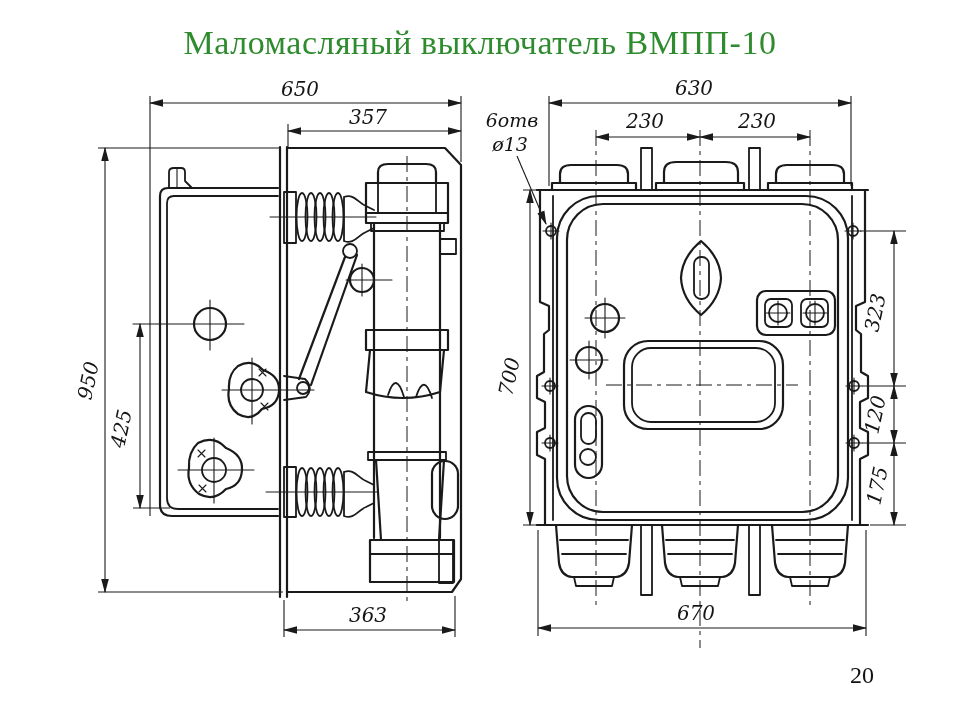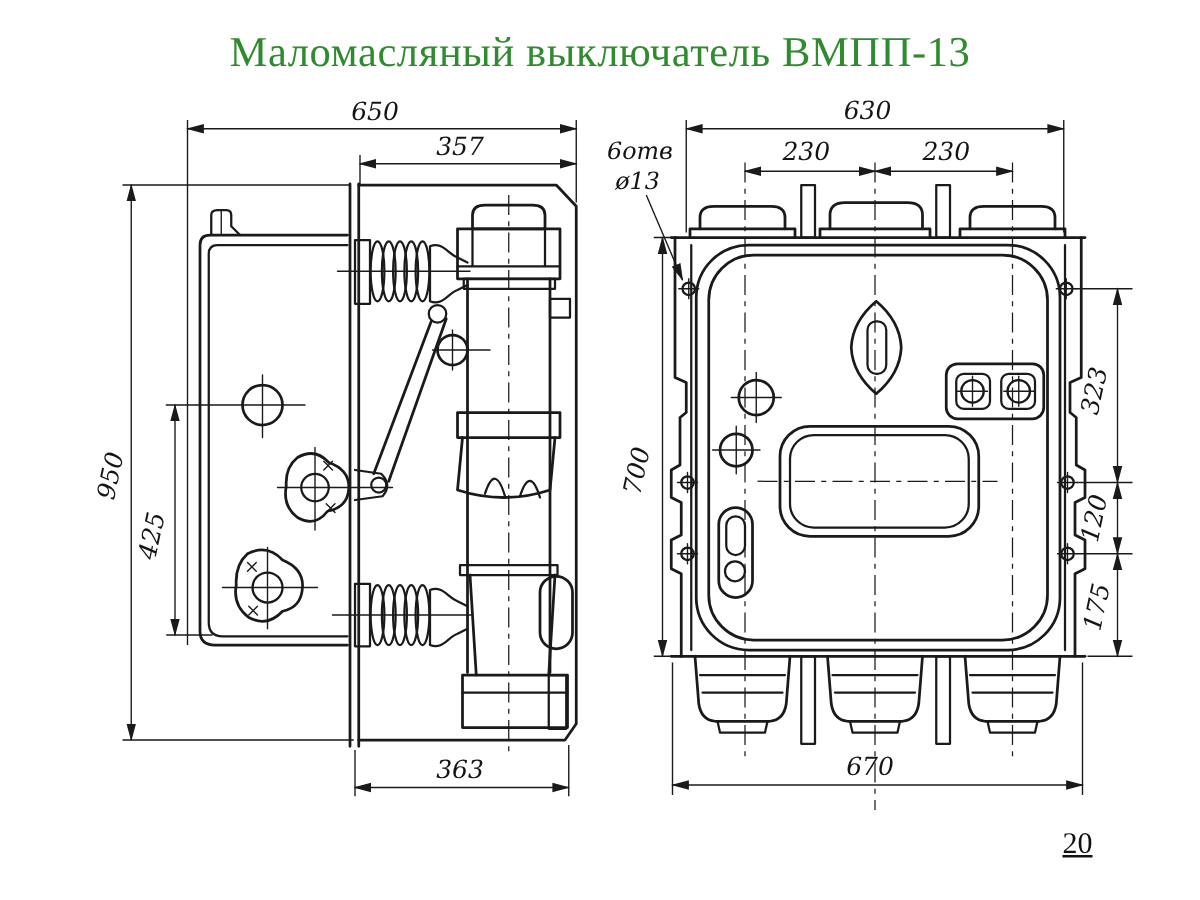--- a/index.html
+++ b/index.html
@@ -1,34 +1,34 @@
 <!DOCTYPE html>
 <html><head>
 <meta charset="utf-8">
 <style>
   html,body{margin:0;padding:0;background:#ffffff;}
   .slide{position:relative;width:960px;height:720px;background:#ffffff;overflow:hidden;
          font-family:"Liberation Serif",serif;}
   .title{position:absolute;top:24px;left:0;width:100%;text-align:center;
          font-size:34px;font-weight:400;color:#2e8b2e;letter-spacing:.5px;}
-  .pagenum{position:absolute;top:662px;left:850px;font-size:24px;color:#111;text-decoration:underline;}
+  .pagenum{position:absolute;top:662px;left:850px;font-size:24px;color:#111;}
   svg.drawing{position:absolute;left:0;top:0;}
   .o{fill:none;stroke:#1a1a1a;stroke-width:2.2;stroke-linejoin:round;stroke-linecap:round;}
   .o2{fill:none;stroke:#1a1a1a;stroke-width:1.8;stroke-linejoin:round;stroke-linecap:round;}
   .t{fill:none;stroke:#1a1a1a;stroke-width:1.1;stroke-linecap:round;}
   .cl{fill:none;stroke:#1a1a1a;stroke-width:1;stroke-dasharray:16 5 4 5;}
   .dim{fill:none;stroke:#1a1a1a;stroke-width:1.1;}
   text.d{font:italic 20px "DejaVu Serif",serif;fill:#141414;}
   text.n{font:italic 19px "DejaVu Serif",serif;fill:#141414;}
 </style>
 </head>
 <body>
 
 <div class="slide">
-  <div class="title">Маломасляный выключатель ВМПП-13</div>
+  <div class="title">Маломасляный выключатель ВМПП-10</div>
 
   <svg class="drawing" width="960" height="720" viewBox="0 0 960 720">
     <defs>
       <marker id="arr" viewBox="0 0 12 8" refX="11" refY="4" markerWidth="13" markerHeight="9" orient="auto-start-reverse">
         <path d="M0,0.8 L12,4 L0,7.2 Z" fill="#1a1a1a"></path>
       </marker>
     </defs>
 
     <g>
 

